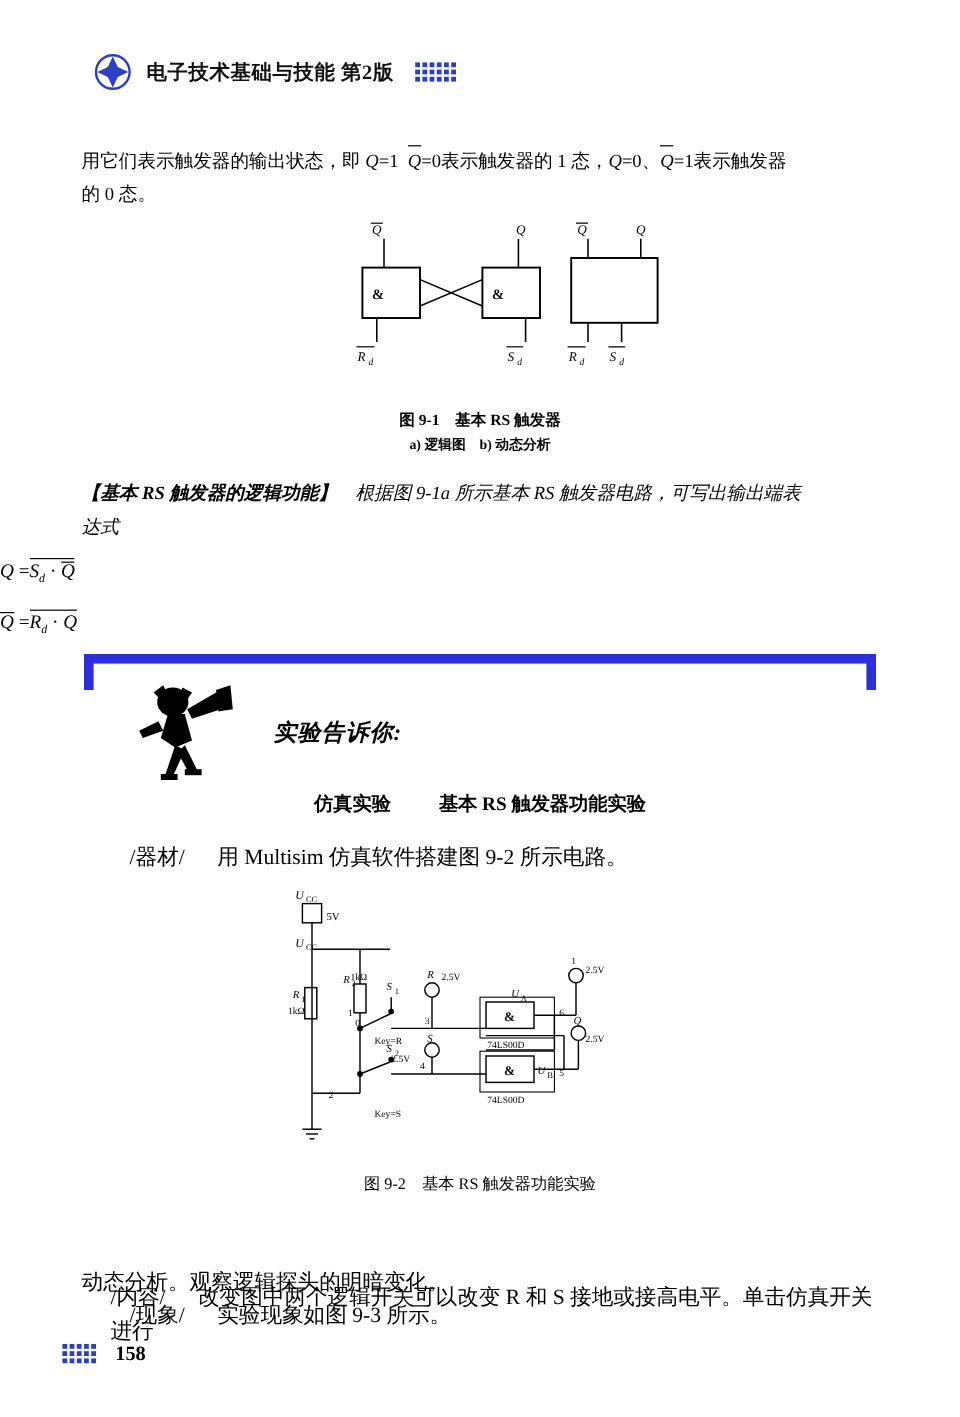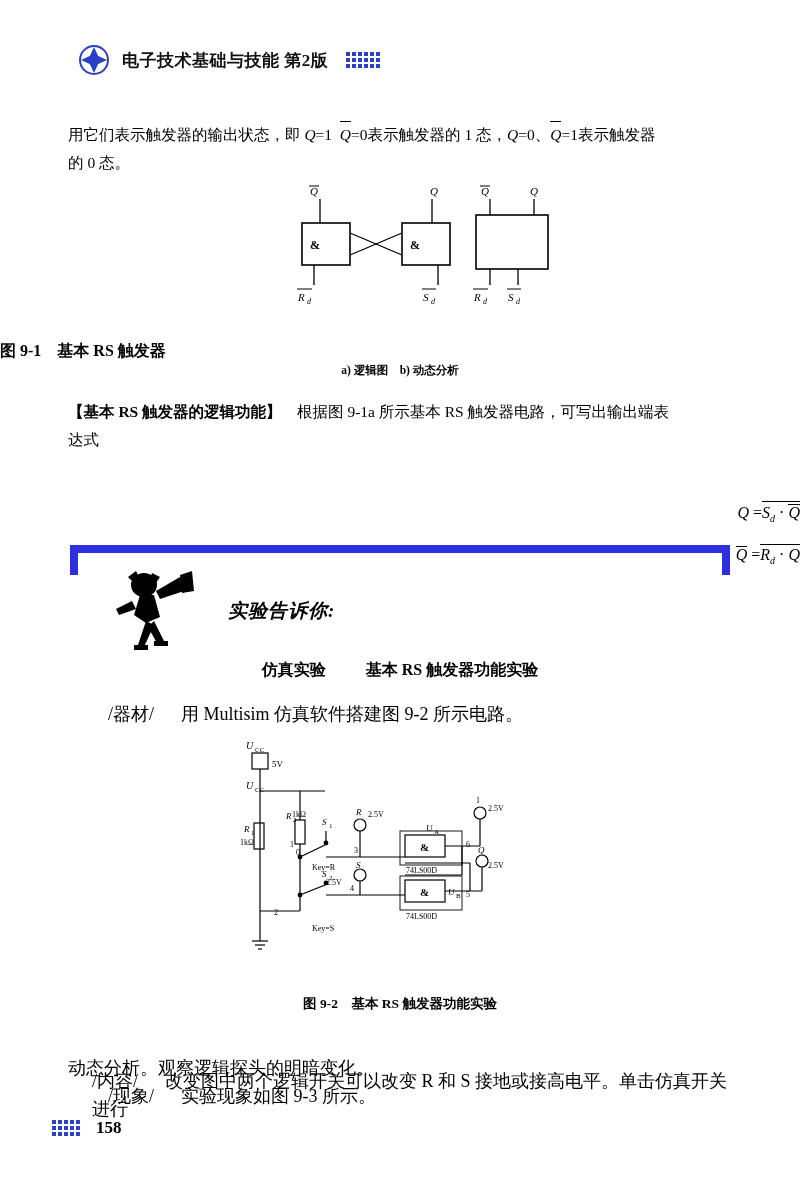--- a/index.html
+++ b/index.html
@@ -67,20 +67,21 @@
     top: 108px;
     width: 670px;
     text-align: justify;
     margin-top: 12px;
   }
   .p-logic {
     left: 68px;
     top: 398px;
     width: 670px;
     text-align: justify;
+    font-style: italic;
   }
   .ital { font-style: italic; }
   .ovl {
     position: relative;
     display: inline-block;
     padding-top: 1px;
   }
   .ovl::before {
     content: "";
     position: absolute;
@@ -99,38 +100,38 @@
   .fig1b-wrap {
     position: absolute;
     left: 462px;
     top: 185px;
     width: 110px;
     height: 120px;
   }
   .cap-center {
     position: absolute;
     width: 100%;
-    font-size: 16px;
+    text-align: center;
+    font-size: 13px;
     font-weight: bold;
   }
   .cap-sub {
     position: absolute;
     width: 100%;
     text-align: center;
     font-size: 11.5px;
     font-weight: bold;
   }
 
   
   .eq {
     position: absolute;
     width: 100%;
-    text-align: right;
+    text-align: left;
     font-size: 16px;
-    margin-top: 36px;
   }
   .bar-all {
     position: relative;
     display: inline-block;
     padding-top: 2px;
   }
   .bar-all::before {
     content: "";
     position: absolute;
     left: 0; right: 0; top: 0;
@@ -207,22 +208,21 @@
     width: 340px;
     height: 225px;
   }
   .fig2-cap {
     position: absolute;
     left: 0;
     top: 978px;
     width: 100%;
     text-align: center;
     font-size: 13.5px;
-    font-weight: bold;
-    margin-top: 17px;
+    font-weight: normal;
   }
 
   
   .footer {
     position: absolute;
     left: 52px;
     top: 1118px;
     display: flex;
     align-items: center;
     gap: 16px;

